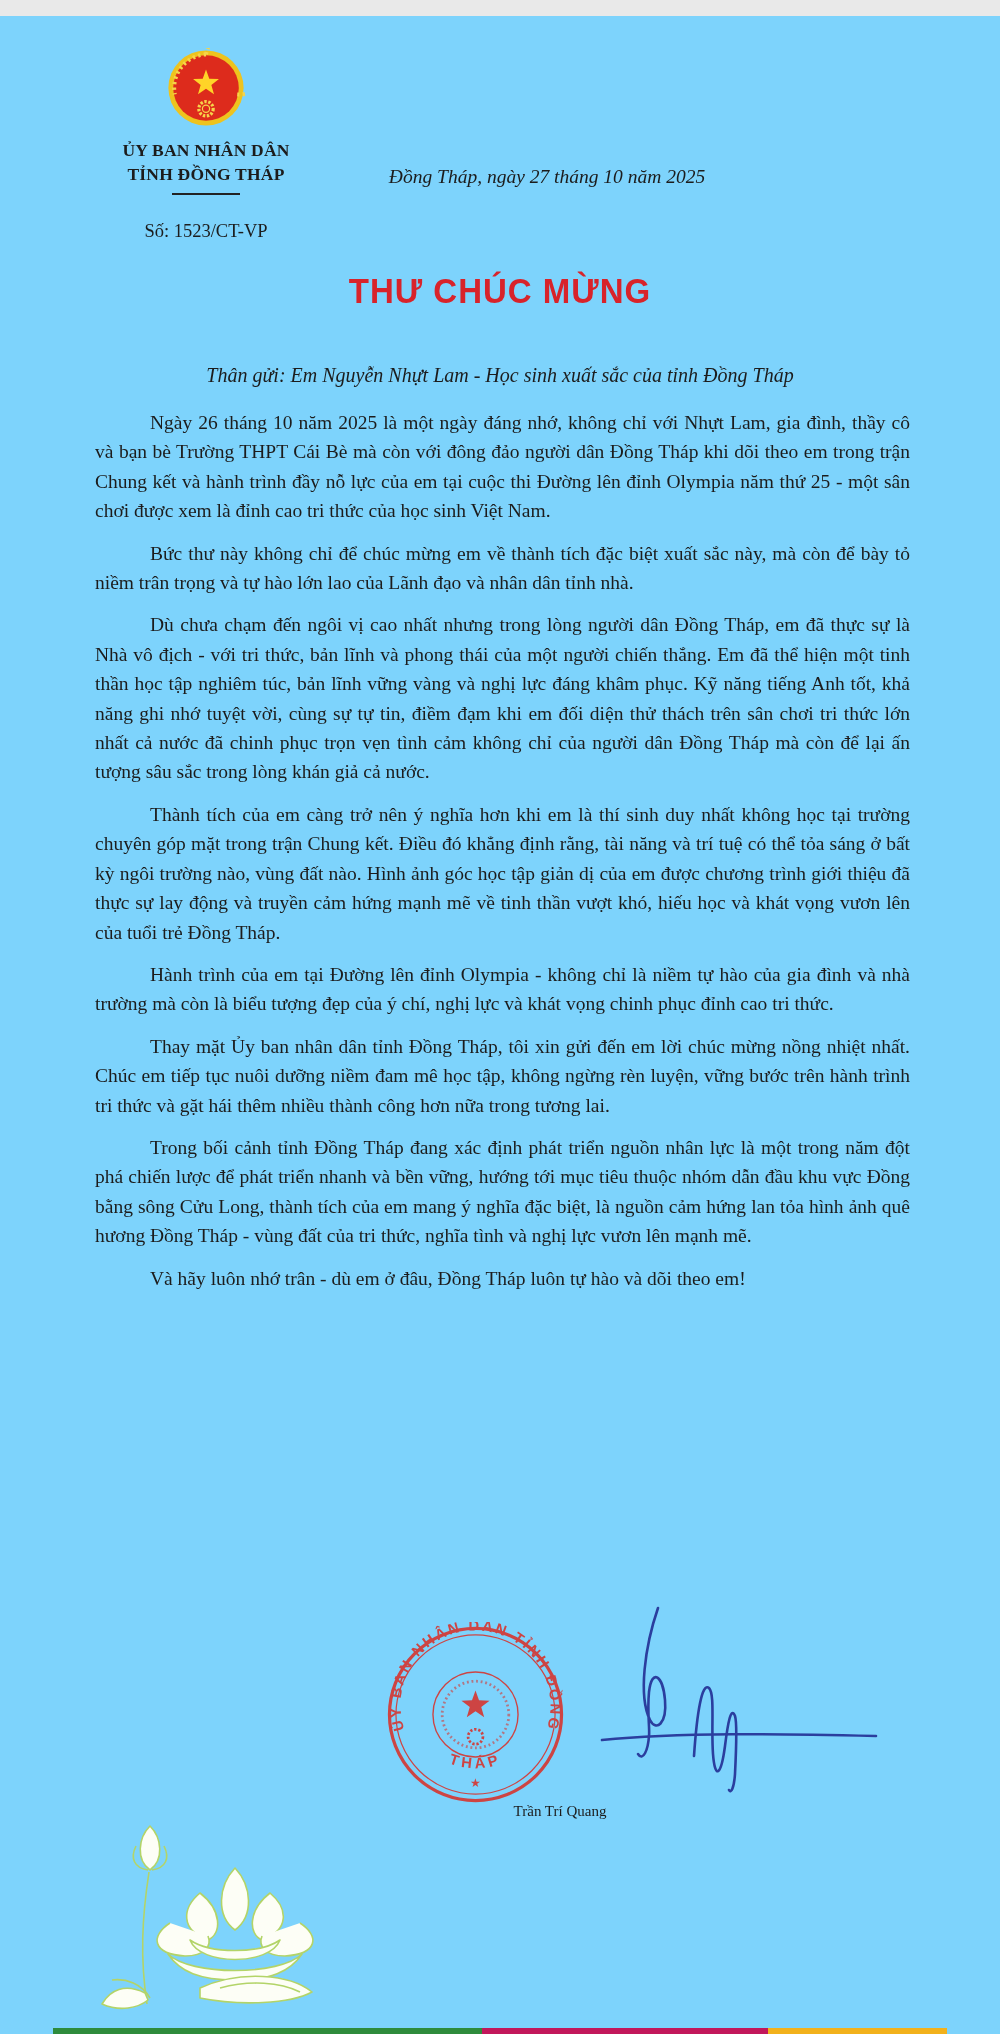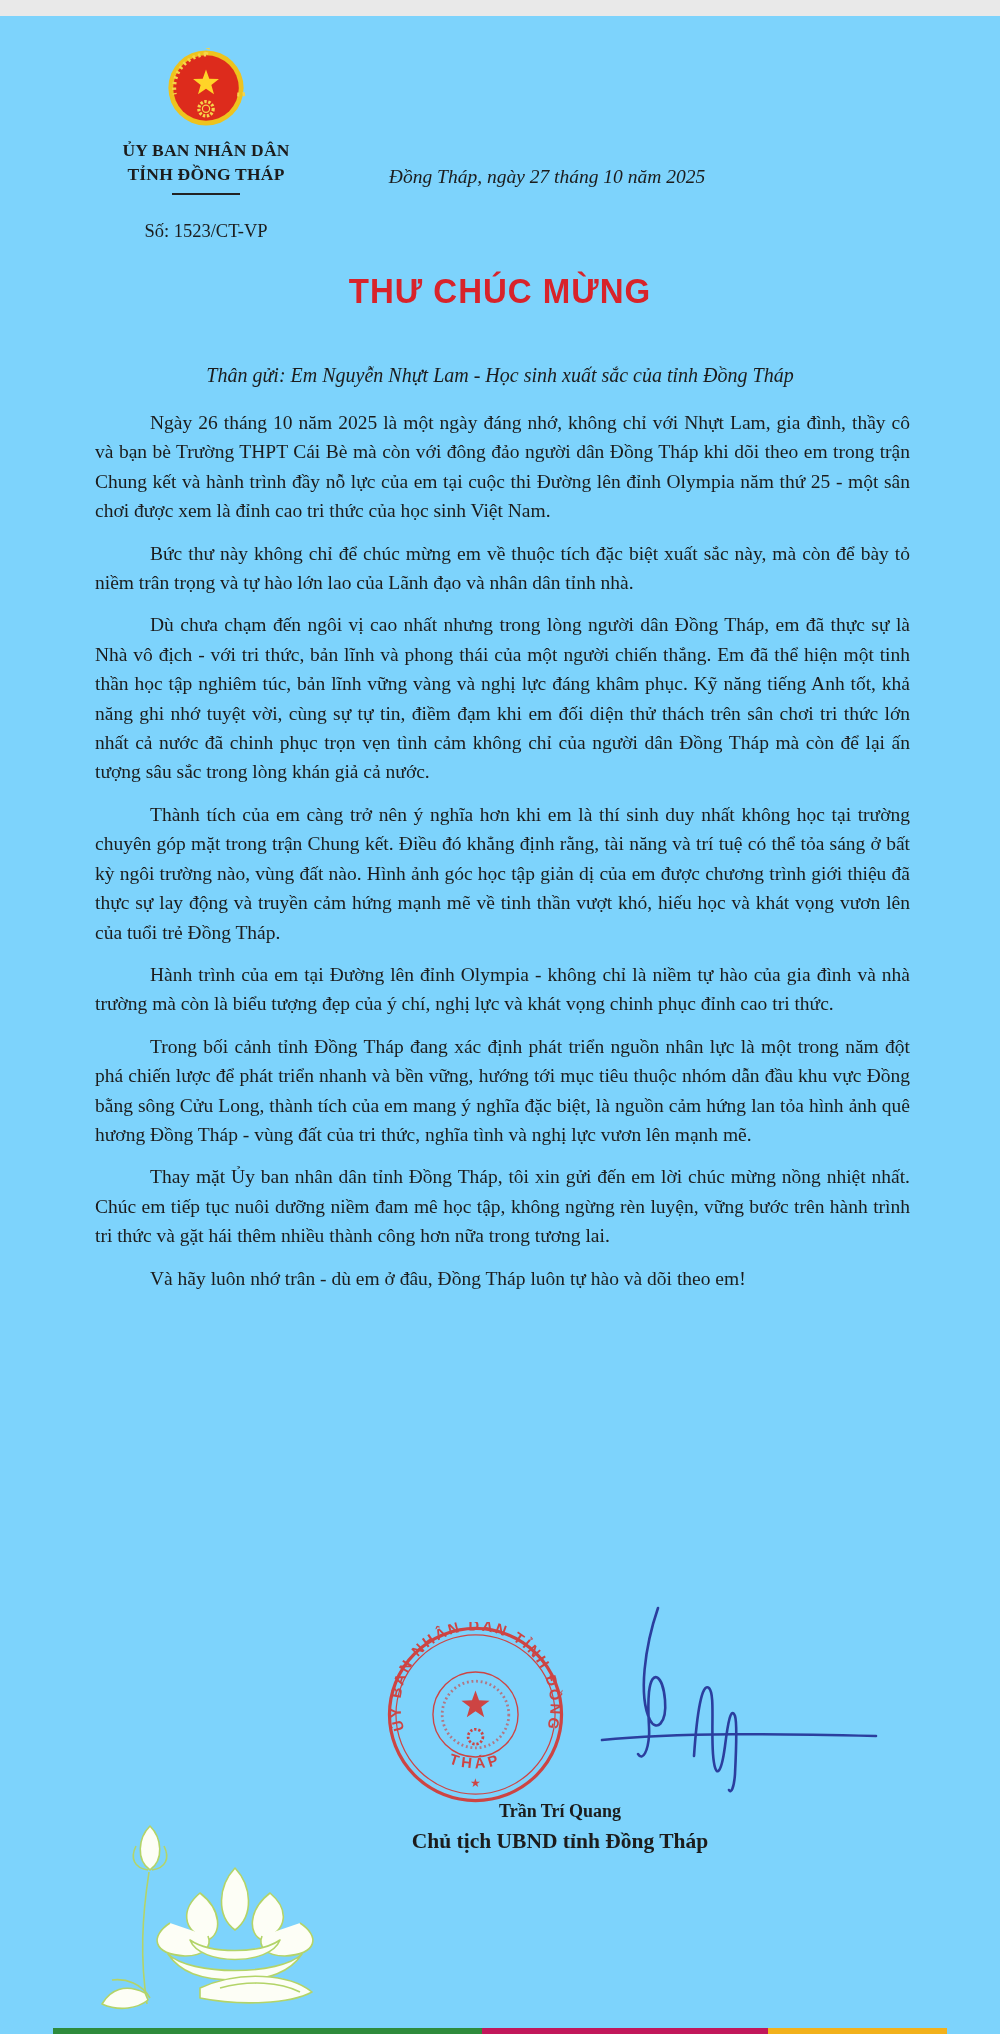--- a/index.html
+++ b/index.html
@@ -45,21 +45,21 @@
     text-align:justify;
   }
   .body-text p{margin:0 0 13px 0;text-indent:55px;}
   .body-text p.closing{text-align:left;margin-top:4px;}
   
   .seal{position:absolute;left:383px;top:1606px;opacity:.93;}
   .signature-stroke{position:absolute;left:480px;top:1588px;}
   .sign-text{
     position:absolute;left:330px;top:1780px;width:460px;text-align:center;
   }
-  .sign-name{font-weight:bold;font-size:18px;line-height:30px;text-align:center;}
+  .sign-name{font-weight:normal;font-size:15px;line-height:30px;text-align:center;}
   .sign-title{font-weight:bold;font-size:21.5px;line-height:30px;}
   
   .lotus{position:absolute;left:50px;top:1792px;}
   .footer-bar{
     position:absolute;left:53px;top:2012px;width:894px;height:10px;
     display:flex;
   }
   .footer-bar .seg-green{flex:0 0 48%;background:#2e8b3c;}
   .footer-bar .seg-crimson{flex:0 0 32%;background:#c2175b;}
   .footer-bar .seg-yellow{flex:0 0 20%;background:#f2b11c;}
@@ -86,26 +86,26 @@
   </div>
 
   <div class="place-date">Đồng Tháp, ngày 27 tháng 10 năm 2025</div>
 
   <div class="letter-title">THƯ CHÚC MỪNG</div>
 
   <div class="salutation">Thân gửi: Em Nguyễn Nhựt Lam - Học sinh xuất sắc của tỉnh Đồng Tháp</div>
 
   <div class="body-text">
     <p>Ngày 26 tháng 10 năm 2025 là một ngày đáng nhớ, không chỉ với Nhựt Lam, gia đình, thầy cô và bạn bè Trường THPT Cái Bè mà còn với đông đảo người dân Đồng Tháp khi dõi theo em trong trận Chung kết và hành trình đầy nỗ lực của em tại cuộc thi Đường lên đỉnh Olympia năm thứ 25 - một sân chơi được xem là đỉnh cao tri thức của học sinh Việt Nam.</p>
-    <p>Bức thư này không chỉ để chúc mừng em về thuộc tích đặc biệt xuất sắc này, mà còn để bày tỏ niềm trân trọng và tự hào lớn lao của Lãnh đạo và nhân dân tỉnh nhà.</p>
+    <p>Bức thư này không chỉ để chúc mừng em về thành tích đặc biệt xuất sắc này, mà còn để bày tỏ niềm trân trọng và tự hào lớn lao của Lãnh đạo và nhân dân tỉnh nhà.</p>
     <p>Dù chưa chạm đến ngôi vị cao nhất nhưng trong lòng người dân Đồng Tháp, em đã thực sự là Nhà vô địch - với tri thức, bản lĩnh và phong thái của một người chiến thắng. Em đã thể hiện một tinh thần học tập nghiêm túc, bản lĩnh vững vàng và nghị lực đáng khâm phục. Kỹ năng tiếng Anh tốt, khả năng ghi nhớ tuyệt vời, cùng sự tự tin, điềm đạm khi em đối diện thử thách trên sân chơi tri thức lớn nhất cả nước đã chinh phục trọn vẹn tình cảm không chỉ của người dân Đồng Tháp mà còn để lại ấn tượng sâu sắc trong lòng khán giả cả nước.</p>
     <p>Thành tích của em càng trở nên ý nghĩa hơn khi em là thí sinh duy nhất không học tại trường chuyên góp mặt trong trận Chung kết. Điều đó khẳng định rằng, tài năng và trí tuệ có thể tỏa sáng ở bất kỳ ngôi trường nào, vùng đất nào. Hình ảnh góc học tập giản dị của em được chương trình giới thiệu đã thực sự lay động và truyền cảm hứng mạnh mẽ về tinh thần vượt khó, hiếu học và khát vọng vươn lên của tuổi trẻ Đồng Tháp.</p>
     <p>Hành trình của em tại Đường lên đỉnh Olympia - không chỉ là niềm tự hào của gia đình và nhà trường mà còn là biểu tượng đẹp của ý chí, nghị lực và khát vọng chinh phục đỉnh cao tri thức.</p>
+    <p>Thay mặt Ủy ban nhân dân tỉnh Đồng Tháp, tôi xin gửi đến em lời chúc mừng nồng nhiệt nhất. Chúc em tiếp tục nuôi dưỡng niềm đam mê học tập, không ngừng rèn luyện, vững bước trên hành trình tri thức và gặt hái thêm nhiều thành công hơn nữa trong tương lai.</p>
     <p>Trong bối cảnh tỉnh Đồng Tháp đang xác định phát triển nguồn nhân lực là một trong năm đột phá chiến lược để phát triển nhanh và bền vững, hướng tới mục tiêu thuộc nhóm dẫn đầu khu vực Đồng bằng sông Cửu Long, thành tích của em mang ý nghĩa đặc biệt, là nguồn cảm hứng lan tỏa hình ảnh quê hương Đồng Tháp - vùng đất của tri thức, nghĩa tình và nghị lực vươn lên mạnh mẽ.</p>
-    <p>Thay mặt Ủy ban nhân dân tỉnh Đồng Tháp, tôi xin gửi đến em lời chúc mừng nồng nhiệt nhất. Chúc em tiếp tục nuôi dưỡng niềm đam mê học tập, không ngừng rèn luyện, vững bước trên hành trình tri thức và gặt hái thêm nhiều thành công hơn nữa trong tương lai.</p>
     <p>Và hãy luôn nhớ trân - dù em ở đâu, Đồng Tháp luôn tự hào và dõi theo em!</p>
   </div>
 
   <svg class="seal" width="185" height="185" viewBox="0 0 200 200">
     <g stroke="#d43a36" fill="none">
       <circle cx="100" cy="100" r="93" stroke-width="3.5"></circle>
       <circle cx="100" cy="100" r="86" stroke-width="1.3"></circle>
       <circle cx="100" cy="100" r="46" stroke-width="1.5"></circle>
     </g>
     <defs>
@@ -127,21 +127,20 @@
   <svg class="signature-stroke" width="400" height="210" viewBox="0 0 400 210">
     <g fill="none" stroke="#2b3e9e" stroke-width="2.6" stroke-linecap="round">
       <path d="M 178,4 C 165,42 158,92 170,116 C 176,128 187,120 185,96 C 183,72 172,63 169,88 C 167,110 170,124 169,132 C 168,146 163,158 158,150"></path>
       <path d="M 214,152 C 217,108 222,78 229,84 C 235,90 231,122 233,150 C 235,176 241,172 245,142 C 248,118 251,102 255,112 C 257,118 256,150 255,170 C 254,184 251,190 249,186"></path>
       <path d="M 122,136 C 200,128 300,130 396,132"></path>
     </g>
   </svg>
 
   <div class="sign-text">
     <div class="sign-name">Trần Trí Quang</div>
-    <div class="sign-title">Chủ tịch UBND tỉnh Đồng Tháp</div>
   </div>
 
   <svg class="lotus" width="270" height="220" viewBox="0 0 270 220">
     <g fill="none" stroke="#b3d468" stroke-width="1.6" stroke-linejoin="round">
 
       <path d="M100,18 C88,30 86,52 100,62 C114,52 112,30 100,18 Z" fill="#fdfef6"></path>
       <path d="M86,38 C80,50 84,60 98,62"></path>
       <path d="M114,38 C120,50 116,60 102,62"></path>
 
       <path d="M99,64 C92,110 90,150 97,196"></path>

